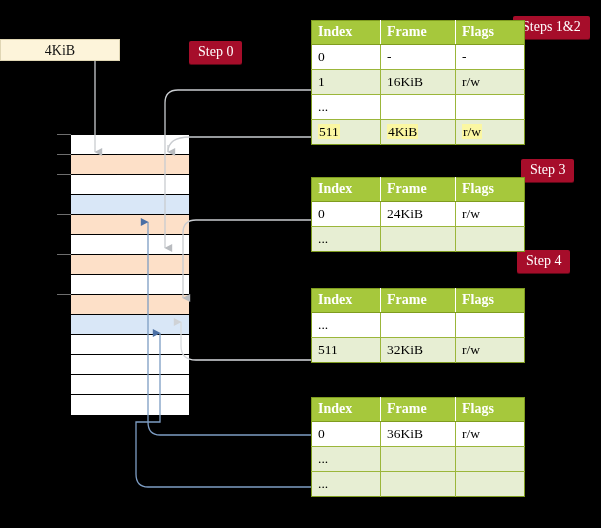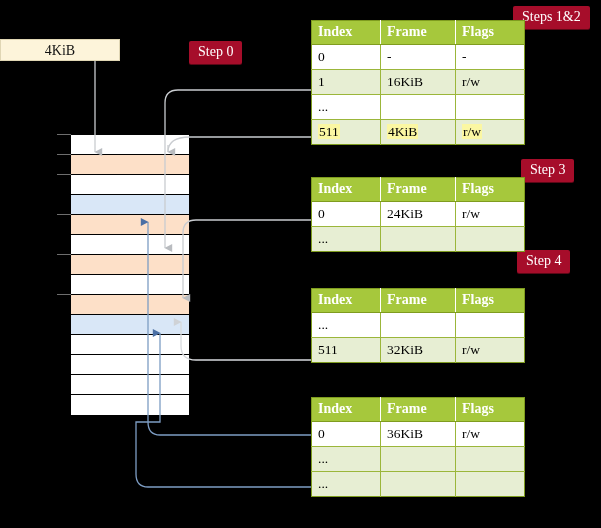--- a/index.html
+++ b/index.html
@@ -199,21 +199,21 @@
       <line x1="479" y1="137" x2="487" y2="137"></line>
       <line x1="479" y1="90" x2="487" y2="90"></line>
       <line x1="479" y1="220" x2="487" y2="220"></line>
       <line x1="479" y1="360" x2="487" y2="360"></line>
       <line x1="479" y1="435" x2="487" y2="435"></line>
       <line x1="479" y1="487" x2="487" y2="487"></line>
     </g>
   </svg>
 
 <div class="step-badge" style="left: 189px; top: 41px;">Step 0</div>
-    <div class="step-badge" style="left: 513px; top: 6px;">Steps 1&amp;2</div>
+    <div class="step-badge" style="left: 513px; top: 16px;">Steps 1&amp;2</div>
     <div class="step-badge" style="left: 521px; top: 159px;">Step 3</div>
     <div class="step-badge" style="left: 517px; top: 250px;">Step 4</div>
     <table class="ptable" style="left: 311px; top: 20px;">
       <thead>
         <tr>
           <th class="col-idx">Index</th>
           <th class="col-frm">Frame</th>
           <th class="col-flg">Flags</th>
         </tr>
       </thead>

